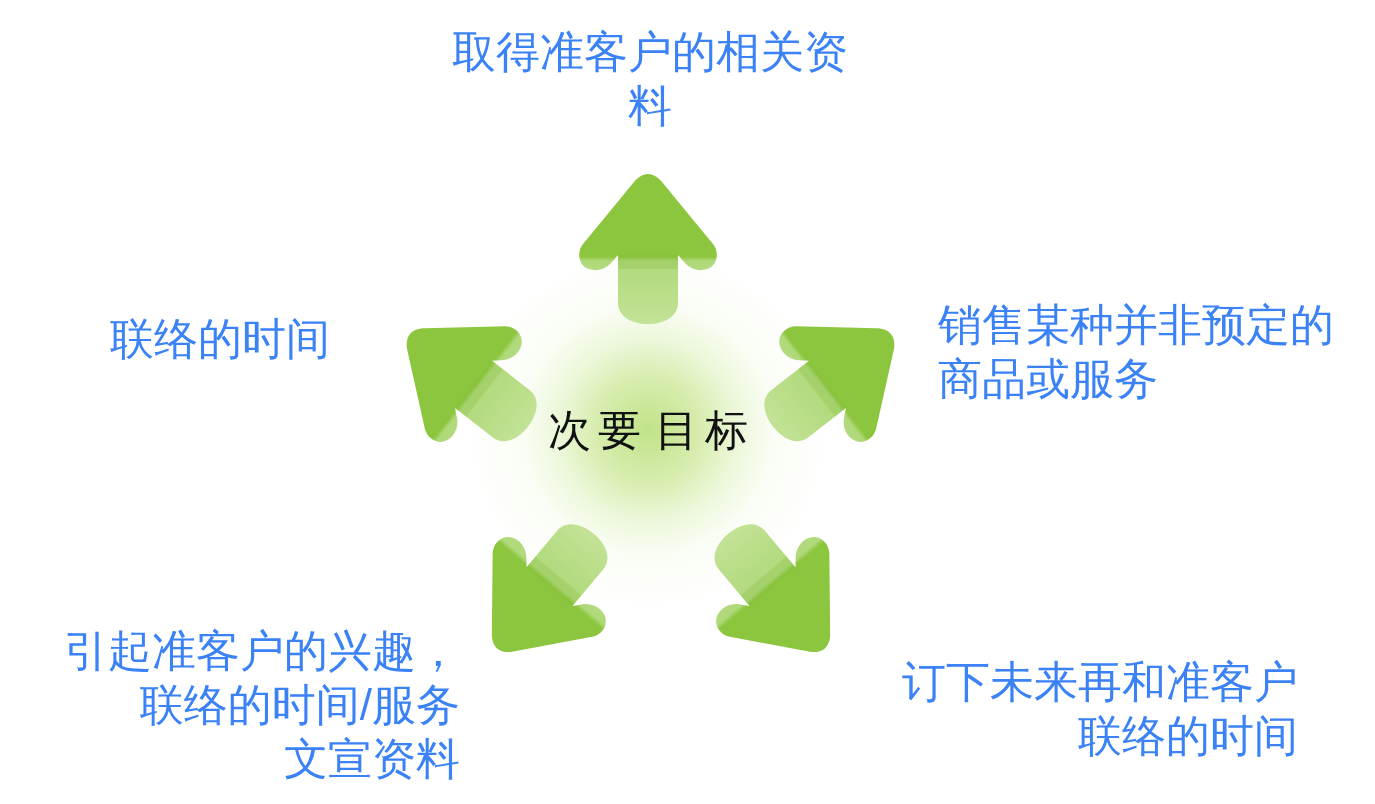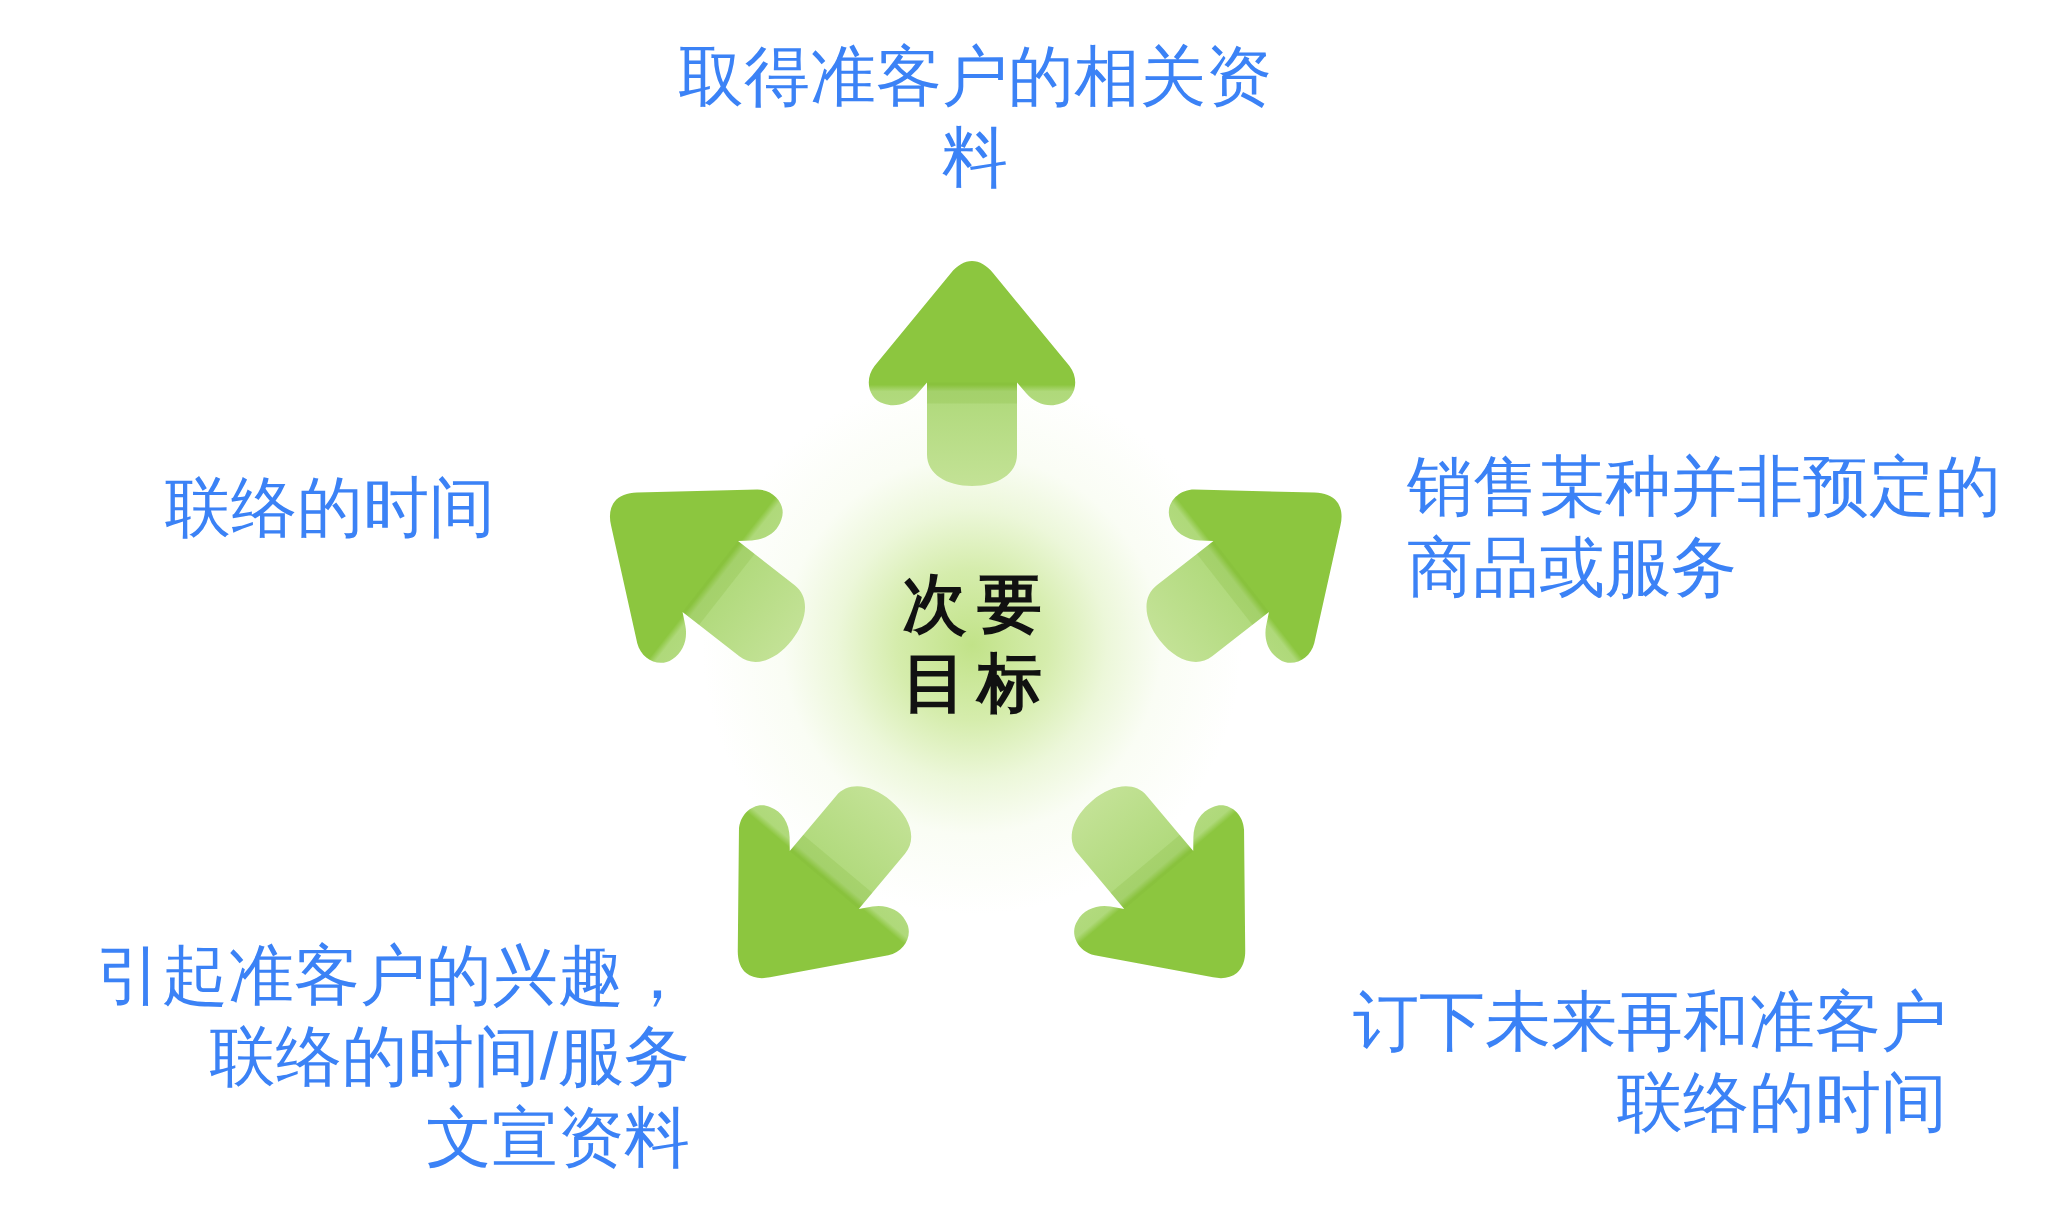--- a/index.html
+++ b/index.html
@@ -40,24 +40,24 @@
     pointer-events: none;
   }
 
   .center-label {
     position: absolute;
     left: 468px;
     top: 250px;
     width: 360px;
     height: 360px;
     display: flex;
-    flex-direction: column;
+    flex-direction: row;
     align-items: center;
     justify-content: center;
-    font-weight: bold;
+    font-weight: normal;
     font-size: 43px;
     line-height: 53px;
     letter-spacing: 7px;
     text-indent: 7px;
     color: #111111;
   }
 
   
   .arrow {
     position: absolute;

